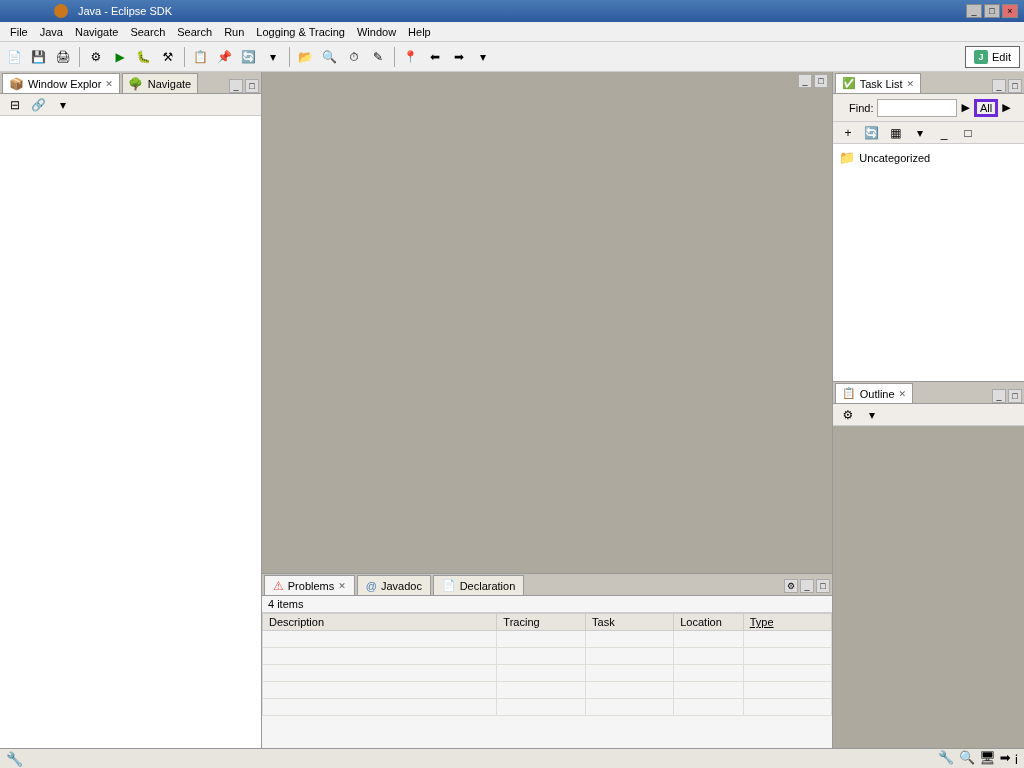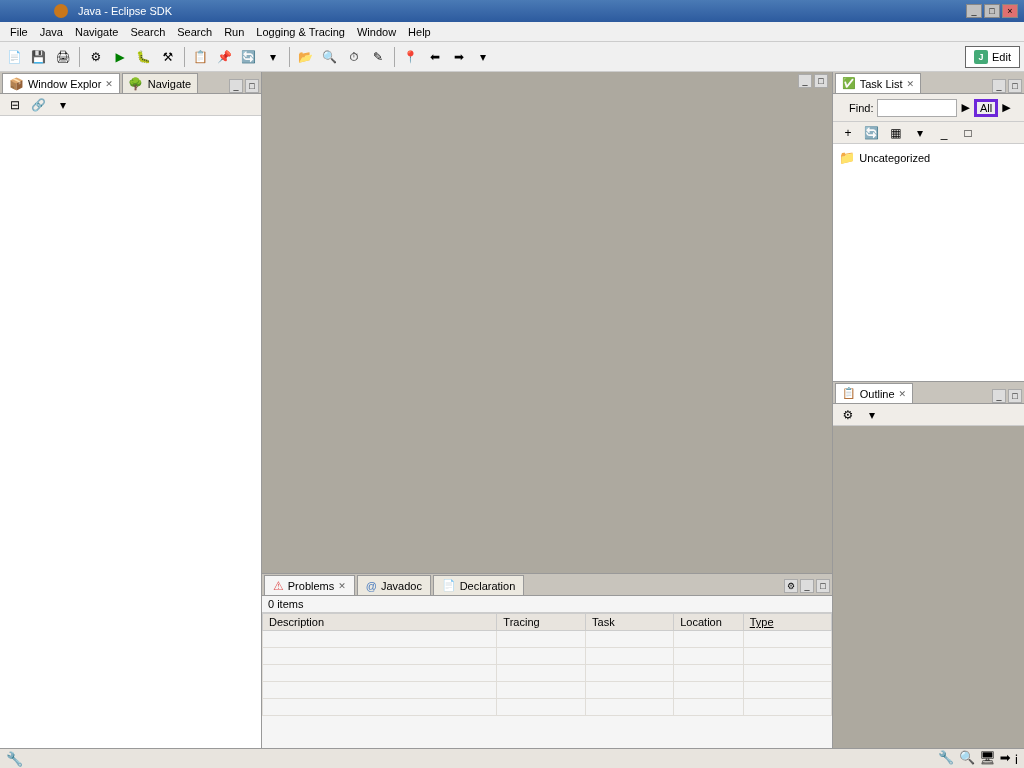--- a/index.html
+++ b/index.html
@@ -396,21 +396,21 @@
         <div class="bottom-tab">
           <span style="font-size:11px; color:#777;">📄</span>
           <span>Declaration</span>
         </div>
         <div class="bottom-tab-controls">
           <div class="panel-ctrl-btn">⚙</div>
           <div class="panel-ctrl-btn">_</div>
           <div class="panel-ctrl-btn">□</div>
         </div>
       </div>
-      <div class="items-count">0 items</div>
+      <div class="items-count">4 items</div>
       <div class="table-wrapper">
         <table class="problems-table">
           <thead>
             <tr>
               <th style="width:240px;">Description</th>
               <th style="width:90px;">Tracing</th>
               <th style="width:90px;">Task</th>
               <th style="width:70px;">Location</th>
               <th style="width:90px;text-decoration:underline;">Type</th>
             </tr>

